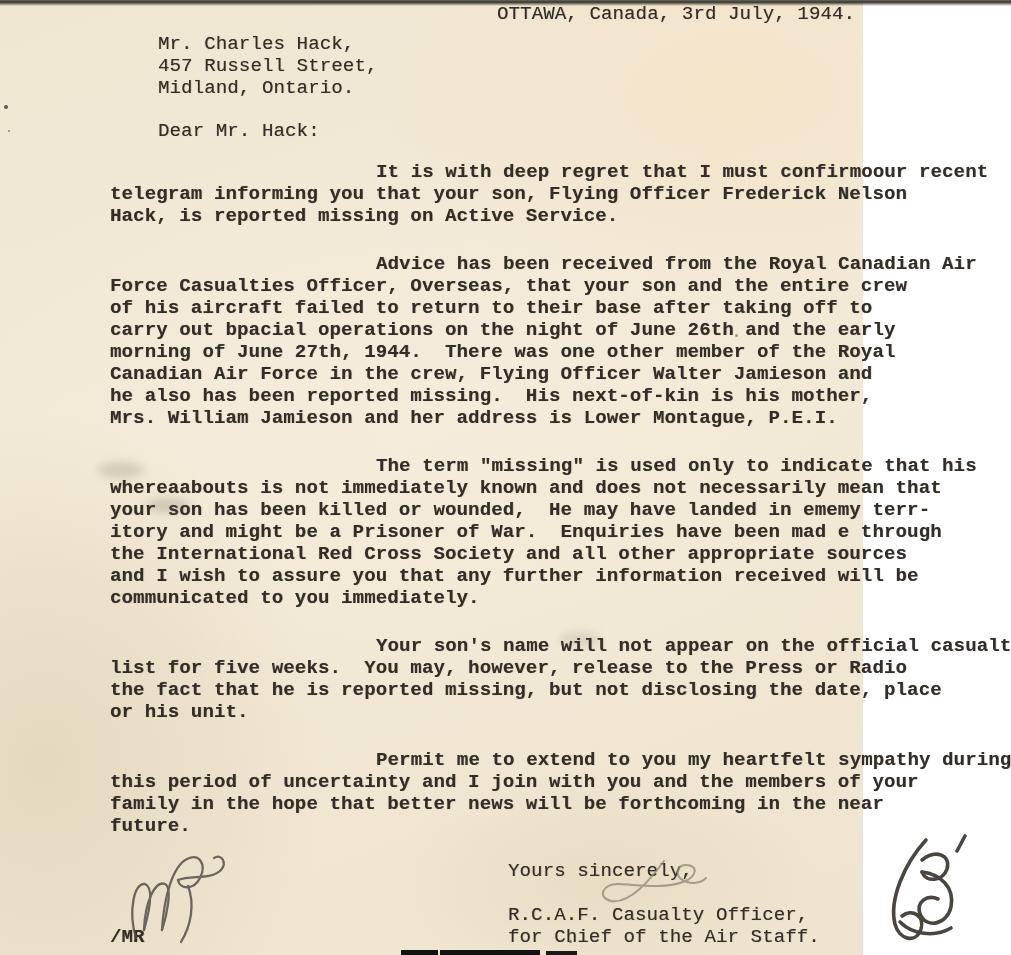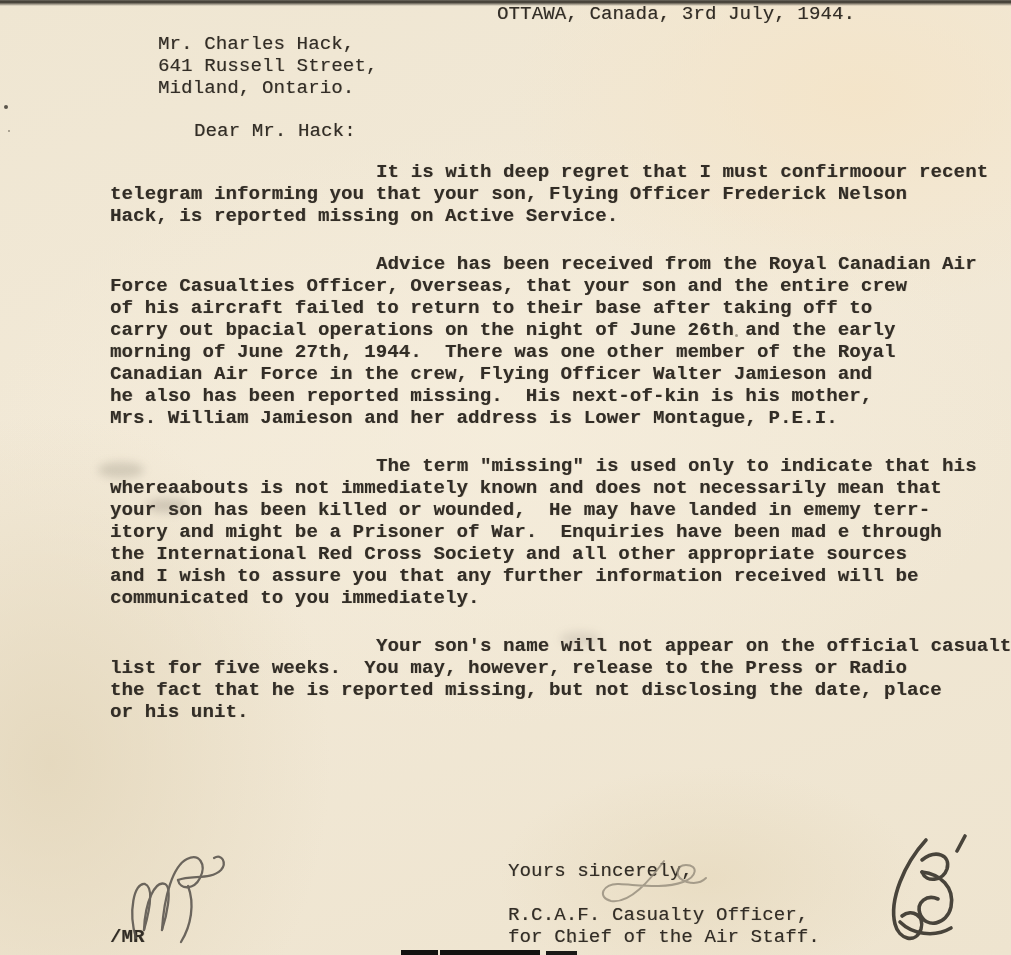--- a/index.html
+++ b/index.html
@@ -1,20 +1,20 @@
 <!DOCTYPE html>
 <html><head>
 <meta charset="utf-8">
 <style>
   html, body { margin: 0; padding: 0; }
   body { width: 1011px; height: 955px; overflow: hidden; }
 
   .page {
     position: relative;
-    width: 1011px;
+    width: 863px;
     height: 955px;
     background-color: #f1e8d5;
     background-image:
       radial-gradient(ellipse 500px 300px at 85% 10%, rgba(244,228,200,0.9), rgba(244,228,200,0) 70%),
       radial-gradient(ellipse 400px 500px at 5% 80%, rgba(226,213,185,0.8), rgba(226,213,185,0) 70%),
       radial-gradient(ellipse 700px 400px at 50% 45%, rgba(246,238,221,0.7), rgba(246,238,221,0) 75%),
       radial-gradient(ellipse 300px 160px at 70% 92%, rgba(228,214,184,0.55), rgba(228,214,184,0) 70%),
       linear-gradient(160deg, #efe6d2 0%, #f2e9d7 40%, #eee4cf 100%);
     font-family: "Liberation Mono", "DejaVu Sans Mono", monospace;
     font-size: 19px;
@@ -26,21 +26,21 @@
 
   .scan-top-band {
     position: absolute; left: 0; top: 0; width: 1011px; height: 6px;
     background: linear-gradient(to bottom, #6e6a60 0%, #37332b 35%, rgba(55,51,43,0) 100%);
   }
 
   .abs { position: absolute; white-space: pre; }
 
   .dateline   { left: 497px; top: 3px; }
   .address    { left: 158px; top: 33px; }
-  .salutation { left: 158px; top: 120px; margin-left: 36px; }
+  .salutation { left: 158px; top: 120px; }
 
   .body-block { position: absolute; left: 110px; top: 161px; width: 880px; }
   .para {
     margin: 0 0 26px 0;
     white-space: pre;
     text-indent: 266px;
     font-weight: bold;
   }
 
   .closing     { left: 508px; top: 860px; }
@@ -71,21 +71,21 @@
 </head>
 <body>
 
 <div class="page">
 
   <div class="scan-top-band"></div>
 
   <div class="abs dateline">OTTAWA, Canada, 3rd July, 1944.</div>
 
   <div class="abs address">Mr. Charles Hack,
-641 Russell Street,
+457 Russell Street,
 Midland, Ontario.</div>
 
   <div class="abs salutation">Dear Mr. Hack:</div>
 
   <div class="body-block">
     <p class="para">It is with deep regret that I must confirmoour recent
 telegram informing you that your son, Flying Officer Frederick Nelson
 Hack, is reported missing on Active Service.</p>
     <p class="para">Advice has been received from the Royal Canadian Air
 Force Casualties Officer, Overseas, that your son and the entire crew
@@ -99,20 +99,24 @@
 whereaabouts is not immediately known and does not necessarily mean that
 your son has been killed or wounded,  He may have landed in ememy terr-
 itory and might be a Prisoner of War.  Enquiries have been mad e through
 the International Red Cross Society and all other appropriate sources
 and I wish to assure you that any further information received will be
 communicated to you immediately.</p>
     <p class="para">Your son's name will not appear on the official casualty
 list for five weeks.  You may, however, release to the Press or Radio
 the fact that he is reported missing, but not disclosing the date, place
 or his unit.</p>
+    <p class="para">Permit me to extend to you my heartfelt sympathy during
+this period of uncertainty and I join with you and the members of your
+family in the hope that better news will be forthcoming in the near
+future.</p>
   </div>
 
   <div class="abs closing">Yours sincerely,</div>
 
   <div class="abs sig-title">R.C.A.F. Casualty Officer,
 for Chief of the Air Staff.</div>
 
   <div class="abs initials">/MR</div>
 
   <svg class="signature sig-left" width="130" height="110" viewBox="0 0 130 110">

